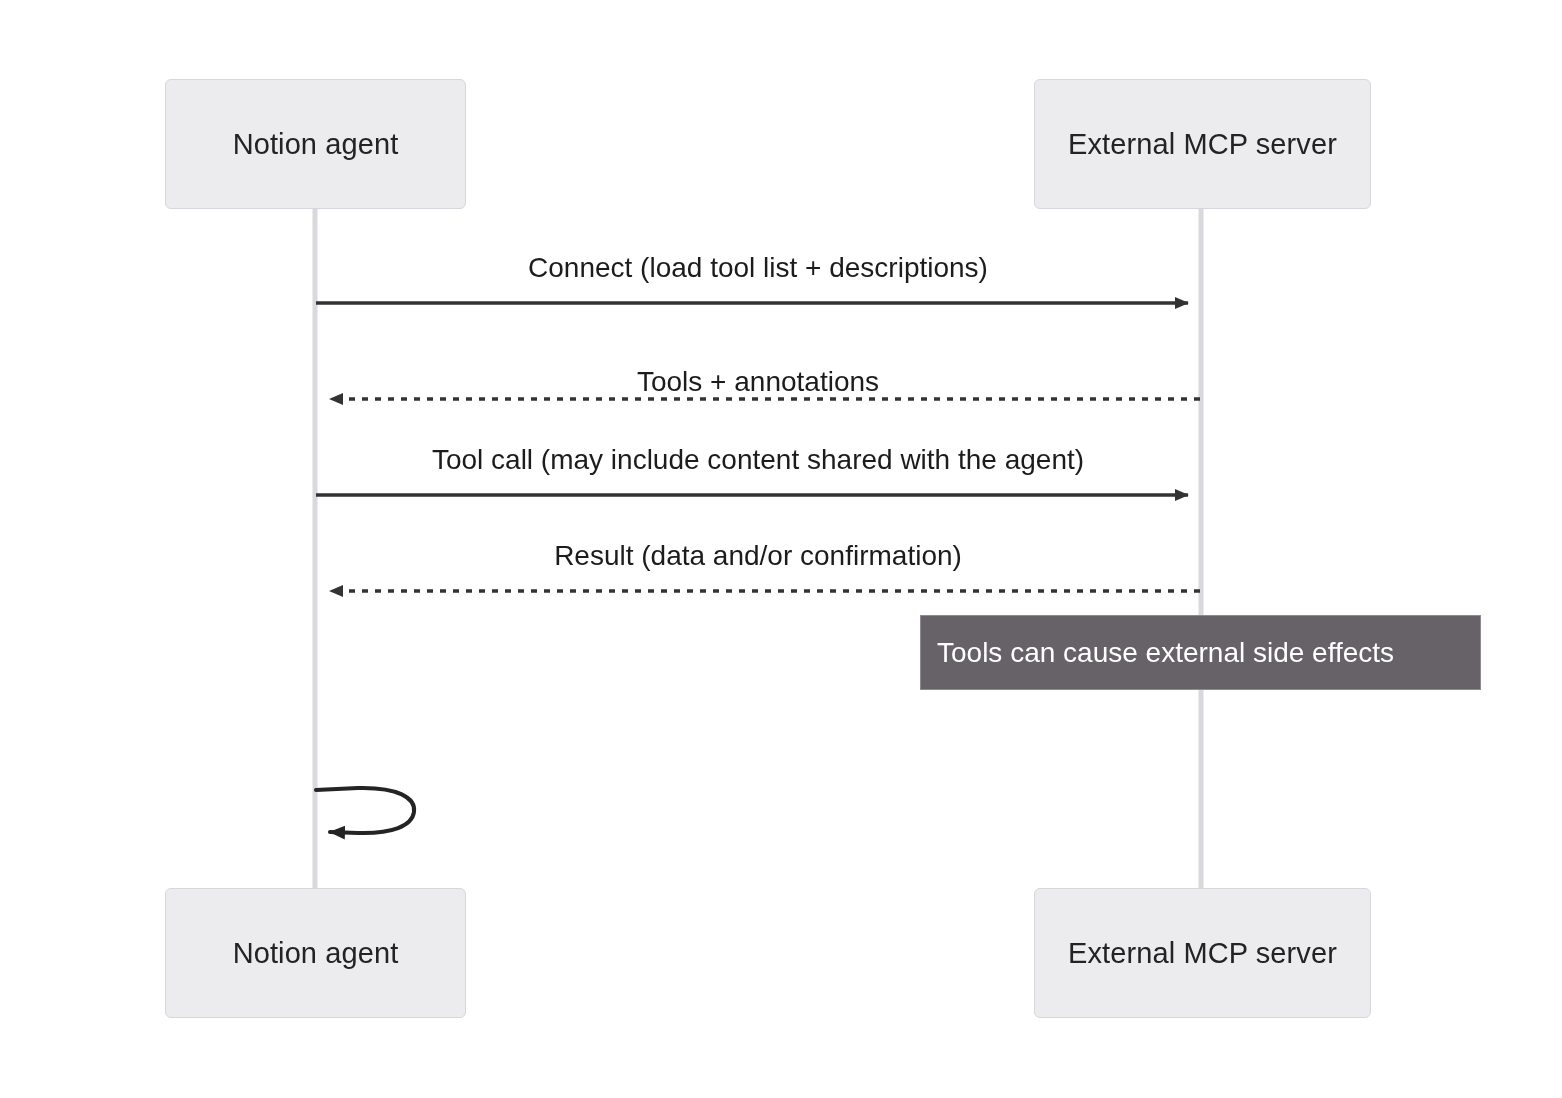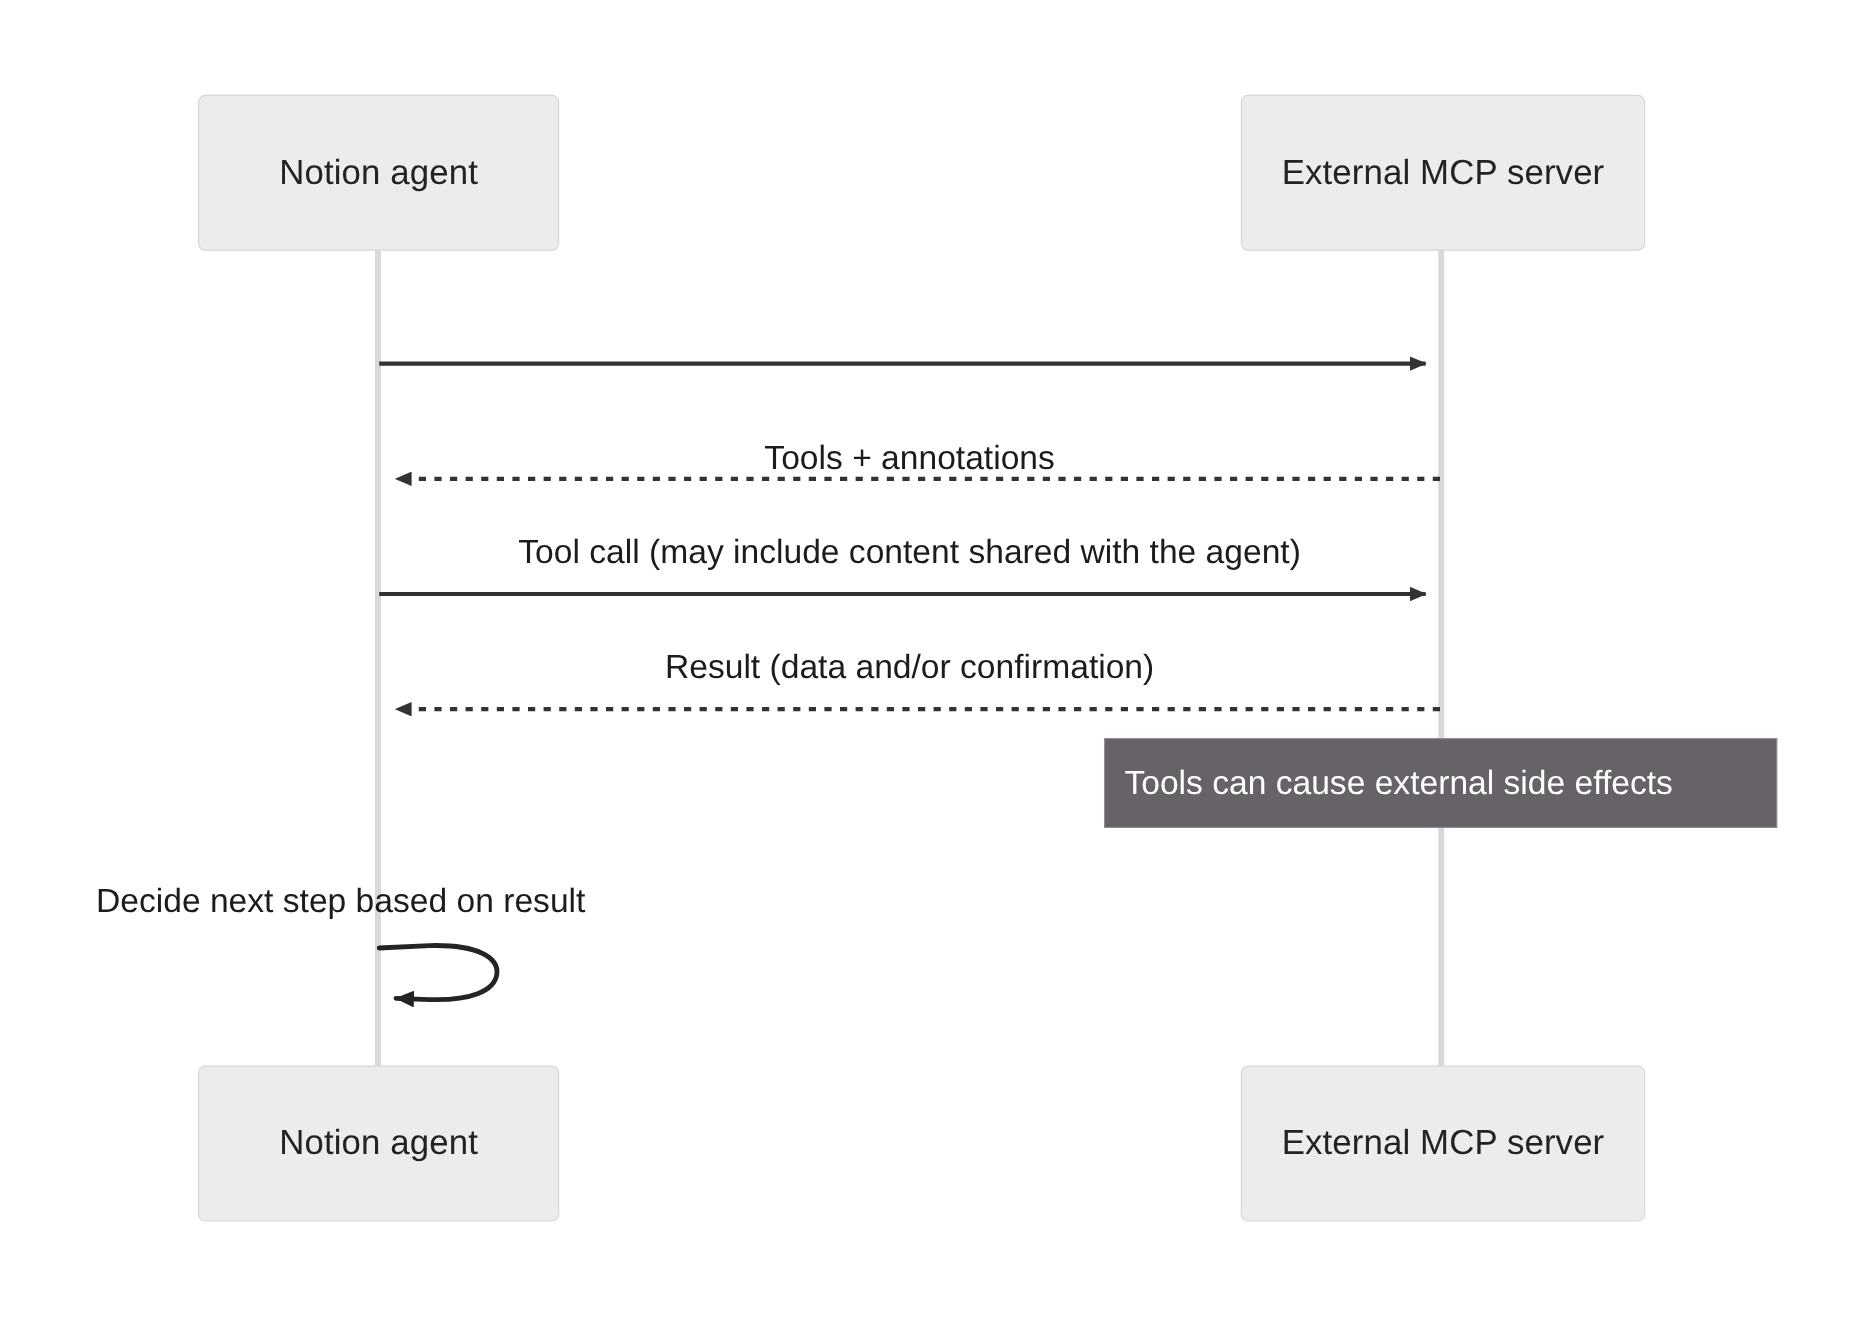--- a/index.html
+++ b/index.html
@@ -110,32 +110,32 @@
   </svg>
 
   <div class="participant-box" style="left:165px; top:79px; width:301px; height:130px;">
     <span class="participant-label">Notion agent</span>
   </div>
 
   <div class="participant-box" style="left:1034px; top:79px; width:337px; height:130px;">
     <span class="participant-label">External MCP server</span>
   </div>
 
+  <div class="msg-label" style="left:315px; top:252px; width:886px;">Connect (load tool list + descriptions)</div>
 
   <div class="msg-label" style="left:315px; top:366px; width:886px;">Tools + annotations</div>
 
   <div class="msg-label" style="left:315px; top:540px; width:886px;">Result (data and/or confirmation)</div>
 
   <div class="msg-label" style="left:315px; top:444px; width:886px;">Tool call (may include content shared with the agent)</div>
 
   <div class="note-box" style="left:920px; top:615px; width:561px; height:75px;text-align:center;">
     <span class="note-text">Tools can cause external side effects</span>
   </div>
 
-  <div class="loop-label" style="left:80px; top:735px;">Decide next step based on result</div>
 
   <div class="participant-box" style="left:165px; top:888px; width:301px; height:130px;">
     <span class="participant-label">Notion agent</span>
   </div>
 
   <div class="participant-box" style="left:1034px; top:888px; width:337px; height:130px;">
     <span class="participant-label">External MCP server</span>
   </div>
 
 </div>

